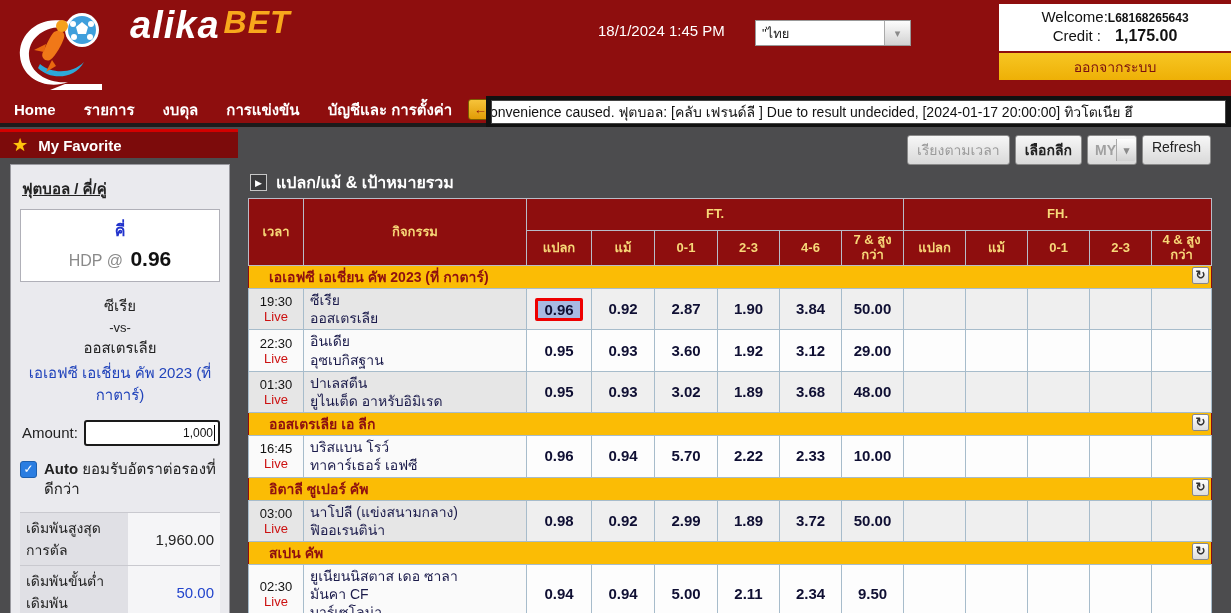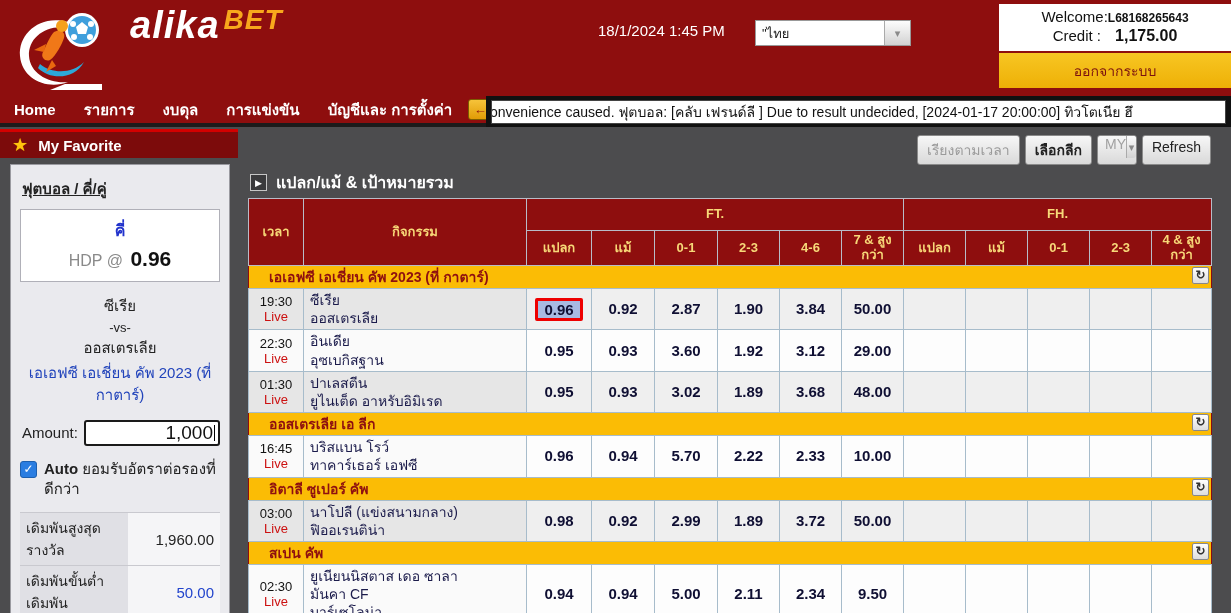--- a/index.html
+++ b/index.html
@@ -6,37 +6,37 @@
   html,body { width:1231px; height:613px; overflow:hidden; background:#4c4c4e;
     font-family:"Liberation Sans", sans-serif; }
   #page { position:relative; width:1231px; height:613px; background:#4c4c4e; }
 
   
   #header { position:relative; height:96px; background:#8e0e0e; }
   #logo { position:absolute; left:10px; top:4px; width:280px; height:88px; display:flex; align-items:flex-start; }
   #logo svg { flex:0 0 auto; }
   .logo-text { font-style:italic; font-weight:bold; letter-spacing:1px; margin-bottom:14px; }
   .logo-main { color:#fff; font-size:38px; }
-  .logo-accent { color:#f8a81c; font-size:28px; margin-left:4px; }
+  .logo-accent { color:#f8a81c; font-size:32px; margin-left:4px; }
   #header-date { position:absolute; left:598px; top:22px; color:#fff; font-size:15px; }
   .fake-select { position:absolute; left:755px; top:20px; width:156px; height:26px; background:#fff;
     border:1px solid #999; display:flex; align-items:center; font-size:13px; color:#222; cursor:default; }
   .fake-select .val { flex:1; padding-left:6px; }
   .chev-box { width:26px; height:100%; background:linear-gradient(#fdfdfd,#d2d2d2); border-left:1px solid #aaa;
     display:flex; align-items:center; justify-content:center; color:#8a8a8a; font-size:11px; }
   #contact { position:absolute; left:930px; top:14px; width:62px; text-align:center; }
   #tg-icon { width:42px; height:42px; background:#29a7e0; border-radius:8px; display:inline-flex;
     align-items:center; justify-content:center; box-shadow:2px 2px 3px rgba(0,0,0,.35); cursor:pointer; }
   #contact .lbl { color:#fff; font-size:14px; margin-top:3px; }
   #account-box { position:absolute; right:0; top:4px; width:232px; }
   #welcome { background:#fff; padding:4px 6px 6px; text-align:center; font-size:15px; color:#111; }
   #welcome .row1 b { font-size:12px; }
   #welcome .row2 { margin-top:2px; }
   #welcome .row2 b { margin-left:14px; font-size:16px; }
-  #logout-btn { margin-top:2px; height:35px; background:linear-gradient(#f7c623,#eeb006);
+  #logout-btn { margin-top:2px; height:27px; background:linear-gradient(#f7c623,#eeb006);
     color:#7a1010; font-size:14px; display:flex; align-items:center; justify-content:center; cursor:pointer; }
 
   
   #nav { position:relative; height:31px; background:#8e0e0e; border-bottom:4px solid #1b1b1b; display:flex; align-items:center; }
   .nav-item { color:#fff; font-size:15px; font-weight:bold; padding:0 14px; cursor:pointer; white-space:nowrap; }
   .arrow-btn { width:24px; height:21px; margin:0 2px; background:linear-gradient(#f6c33a,#e19c06);
     border:1px solid #7c5d00; border-radius:3px; color:#8e0e0e; font-weight:bold; font-size:13px;
     display:flex; align-items:center; justify-content:center; cursor:pointer; }
   #marquee-strip { position:absolute; left:486px; right:0; top:0; bottom:-4px; background:#111;
     display:flex; align-items:center; }
@@ -57,21 +57,21 @@
   #sel-pick { color:#2233cc; font-weight:bold; font-size:16px; }
   #sel-odds-line { margin-top:4px; color:#8a8a8a; font-size:16px; }
   #sel-odds-line b { color:#111; font-size:21px; margin-left:3px; }
   #match-block { text-align:center; margin-top:13px; font-size:15px; color:#222; line-height:1.5; }
   #match-vs { font-size:13px; }
   #match-league { color:#2244bb; margin-top:2px; padding:0 6px; }
   #amount-row { margin-top:13px; display:flex; align-items:center; }
   #amount-row .lbl { font-size:15px; color:#222; margin-left:2px; }
   #amount-input { flex:1; margin-left:6px; height:26px; background:#fff; border:2px solid #1a1a1a;
     border-radius:3px; display:flex; align-items:center; justify-content:flex-end; padding-right:3px;
-    font-size:19px; color:#111; cursor:text; }
+    font-size:12px; color:#111; cursor:text; }
   #amount-input .caret { width:1px; height:16px; background:#000; margin-left:1px; }
   #auto-row { margin-top:13px; display:flex; justify-content:center; }
   #auto-check { width:17px; height:17px; background:#2a7de1; border:1px solid #1d5fae; border-radius:3px;
     color:#fff; font-size:12px; display:flex; align-items:center; justify-content:center; margin:2px 7px 0 0;
     cursor:pointer; flex:0 0 auto; }
   #auto-label { font-size:15px; color:#222; text-align:left; width:180px; line-height:1.35; }
   #stats { margin-top:13px; width:100%; border-collapse:collapse; }
   #stats td { border-bottom:1px solid #c9c9cf; padding:4px 6px; font-size:14px; }
   #stats td.lbl { background:#e0e0e5; color:#222; }
   #stats td.val { background:#f5f5f7; text-align:right; font-size:15px; width:92px; }
@@ -79,21 +79,21 @@
   .val-dark { color:#222; } .val-blue { color:#2244cc; }
 
   
   #main { flex:1; padding-left:10px; }
   #toolbar { width:963px; margin-top:8px; display:flex; justify-content:flex-end; gap:5px; }
   .tool-btn { background:linear-gradient(#f7f7f7,#d9d9d9); border:1px solid #8a8a8a; border-radius:3px;
     font-size:14px; padding:3px 9px; cursor:pointer; color:#222; }
   .tool-btn.disabled { color:#9a9a9a; }
   .tool-btn.strong { font-weight:bold; }
   #my-select { background:linear-gradient(#f7f7f7,#d9d9d9); border:1px solid #8a8a8a; border-radius:3px;
-    display:flex; width:40px; cursor:default; }
+    display:flex; align-items:center; width:50px; cursor:default;font-weight:bold; }
   #my-select .val { flex:1; font-size:14px; color:#a0a0a0; padding-left:7px; }
   #my-select .chev-box { width:20px; height:22px; border-left:1px solid #aaa; border-radius:0 3px 3px 0; }
   #title-bar { display:flex; align-items:center; margin:5px 0 3px 2px; }
   #play-icon { width:17px; height:17px; background:#3a3a3c; border:1px solid #c6c6c6; color:#fff;
     font-size:9px; display:flex; align-items:center; justify-content:center; cursor:pointer; }
   #main-title { color:#fff; font-weight:bold; font-size:16px; margin-left:9px; }
 
   
   #odds-table { width:963px; border-collapse:collapse; table-layout:fixed; background:#fff; }
   #odds-table th { background:#8e0e0e; color:#f7d878; font-weight:bold; font-size:13px;
@@ -210,21 +210,21 @@
         </div>
         <div id="auto-row">
           <span id="auto-check">
               <span>✓</span>
             </span>
           <span id="auto-label"><b>Auto</b><span> ยอมรับอัตราต่อรองที่ ดีกว่า</span></span>
         </div>
         <table id="stats">
             <tbody id="stats-body">
               <tr>
-                <td class="lbl">เดิมพันสูงสุด รางวัล</td>
+                <td class="lbl">เดิมพันสูงสุด การตัล</td>
                 <td class="val val-dark">1,960.00</td>
               </tr>
               <tr>
                 <td class="lbl">เดิมพันขั้นต่ำ เดิมพัน</td>
                 <td class="val val-blue">50.00</td>
               </tr>
             </tbody>
           </table>
 
       </div>

